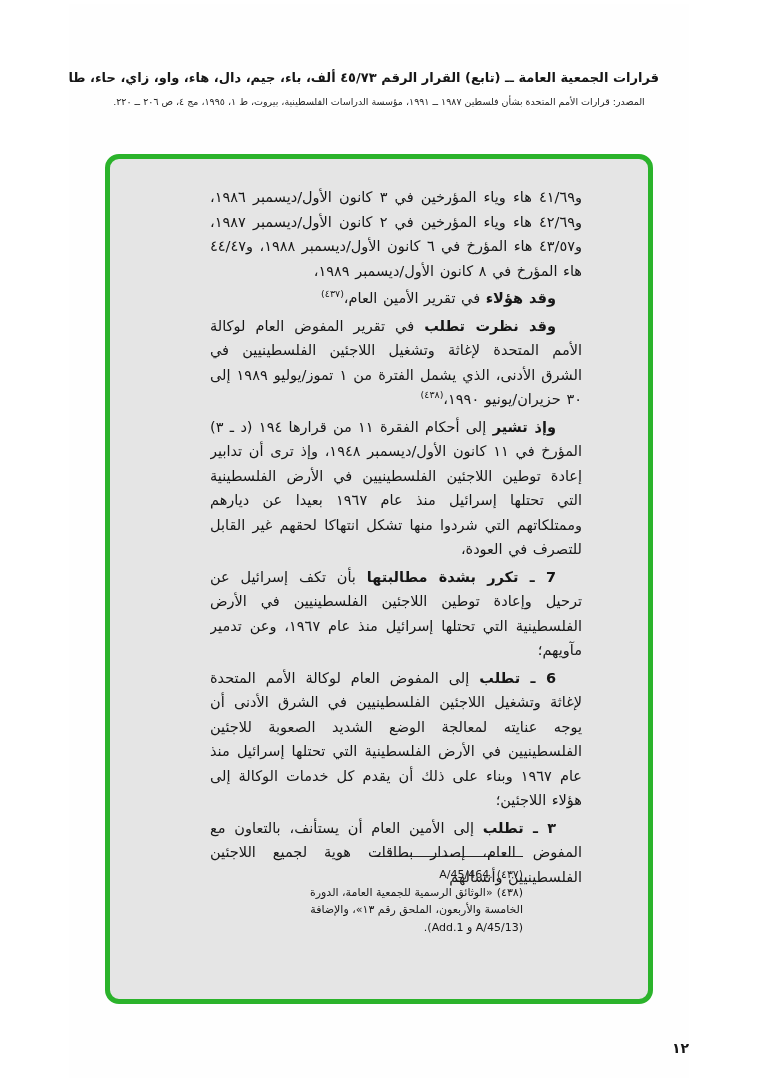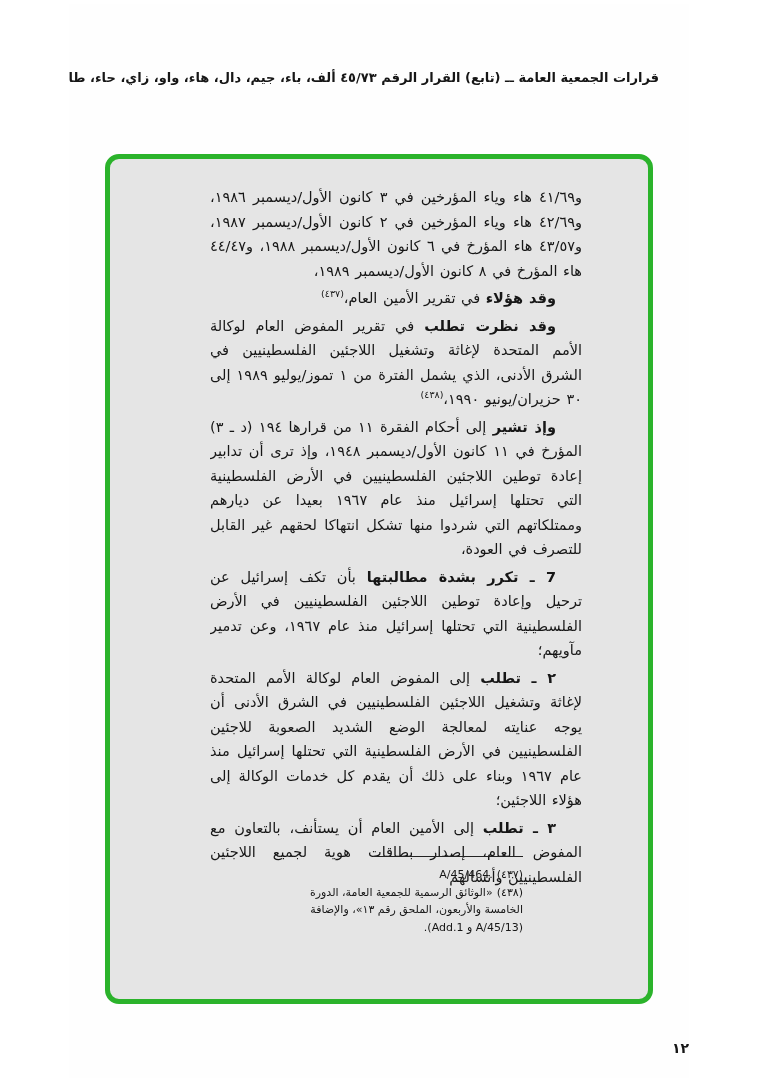--- a/index.html
+++ b/index.html
@@ -106,39 +106,40 @@
     font-weight: bold;
   }
 </style>
 </head>
 <body>
 
 <div class="page">
 
   <div class="header">
     <div class="header-title">قرارات الجمعية العامة ــ (تابع) القرار الرقم ٤٥/٧٣ ألف، باء، جيم، دال، هاء، واو، زاي، حاء، طاء، ياء، كاف</div>
+    <div class="header-source">المصدر: قرارات الأمم المتحدة بشأن فلسطين ١٩٨٧ ــ ١٩٩١، مؤسسة الدراسات الفلسطينية، بيروت، ط ١، ١٩٩٥، مج ٤، ص ٢٠٦ ــ ٢٢٠.</div>
   </div>
 
   <div class="content-frame">
     <div class="content-inner">
 
       <div class="body-text">
 
         <p class="no-indent"><span class="lead"></span><span>و٤١/٦٩ هاء وياء المؤرخين في ٣ كانون الأول/ديسمبر ١٩٨٦، و٤٢/٦٩ هاء وياء المؤرخين في ٢ كانون الأول/ديسمبر ١٩٨٧، و٤٣/٥٧ هاء المؤرخ في ٦ كانون الأول/ديسمبر ١٩٨٨، و٤٤/٤٧ هاء المؤرخ في ٨ كانون الأول/ديسمبر ١٩٨٩،</span><sup class="fn-ref"></sup></p>
 
         <p><span class="lead">وقد هؤلاء</span><span> في تقرير الأمين العام،</span><sup class="fn-ref">(٤٣٧)</sup></p>
 
         <p><span class="lead">وقد نظرت تطلب</span><span> في تقرير المفوض العام لوكالة الأمم المتحدة لإغاثة وتشغيل اللاجئين الفلسطينيين في الشرق الأدنى، الذي يشمل الفترة من ١ تموز/يوليو ١٩٨٩ إلى ٣٠ حزيران/يونيو ١٩٩٠،</span><sup class="fn-ref">(٤٣٨)</sup></p>
 
         <p><span class="lead">وإذ تشير</span><span> إلى أحكام الفقرة ١١ من قرارها ١٩٤ (د ـ ٣) المؤرخ في ١١ كانون الأول/ديسمبر ١٩٤٨، وإذ ترى أن تدابير إعادة توطين اللاجئين الفلسطينيين في الأرض الفلسطينية التي تحتلها إسرائيل منذ عام ١٩٦٧ بعيدا عن ديارهم وممتلكاتهم التي شردوا منها تشكل انتهاكا لحقهم غير القابل للتصرف في العودة،</span><sup class="fn-ref"></sup></p>
 
 
         <p><span class="lead">7 ـ تكرر بشدة مطالبتها</span><span> بأن تكف إسرائيل عن ترحيل وإعادة توطين اللاجئين الفلسطينيين في الأرض الفلسطينية التي تحتلها إسرائيل منذ عام ١٩٦٧، وعن تدمير مآويهم؛</span><sup class="fn-ref"></sup></p>
 
-        <p><span class="lead">٢ ـ تطلب</span><span> إلى المفوض العام لوكالة الأمم المتحدة لإغاثة وتشغيل اللاجئين الفلسطينيين في الشرق الأدنى أن يوجه عنايته لمعالجة الوضع الشديد الصعوبة للاجئين الفلسطينيين في الأرض الفلسطينية التي تحتلها إسرائيل منذ عام ١٩٦٧ وبناء على ذلك أن يقدم كل خدمات الوكالة إلى هؤلاء اللاجئين؛</span><sup class="fn-ref"></sup></p>
+        <p><span class="lead">6 ـ تطلب</span><span> إلى المفوض العام لوكالة الأمم المتحدة لإغاثة وتشغيل اللاجئين الفلسطينيين في الشرق الأدنى أن يوجه عنايته لمعالجة الوضع الشديد الصعوبة للاجئين الفلسطينيين في الأرض الفلسطينية التي تحتلها إسرائيل منذ عام ١٩٦٧ وبناء على ذلك أن يقدم كل خدمات الوكالة إلى هؤلاء اللاجئين؛</span><sup class="fn-ref"></sup></p>
 
         <p><span class="lead">٣ ـ تطلب</span><span> إلى الأمين العام أن يستأنف، بالتعاون مع المفوض العام، إصدار بطاقات هوية لجميع اللاجئين الفلسطينيين وأنسالهم</span><sup class="fn-ref"></sup></p>
 
       </div>
 
       <div class="footnotes">
         <div class="footnote-rule"></div>
         <div class="footnote">
           <span class="fn-label">(٤٣٧)</span><bdi dir="auto">A/45/464.</bdi>
         </div>

